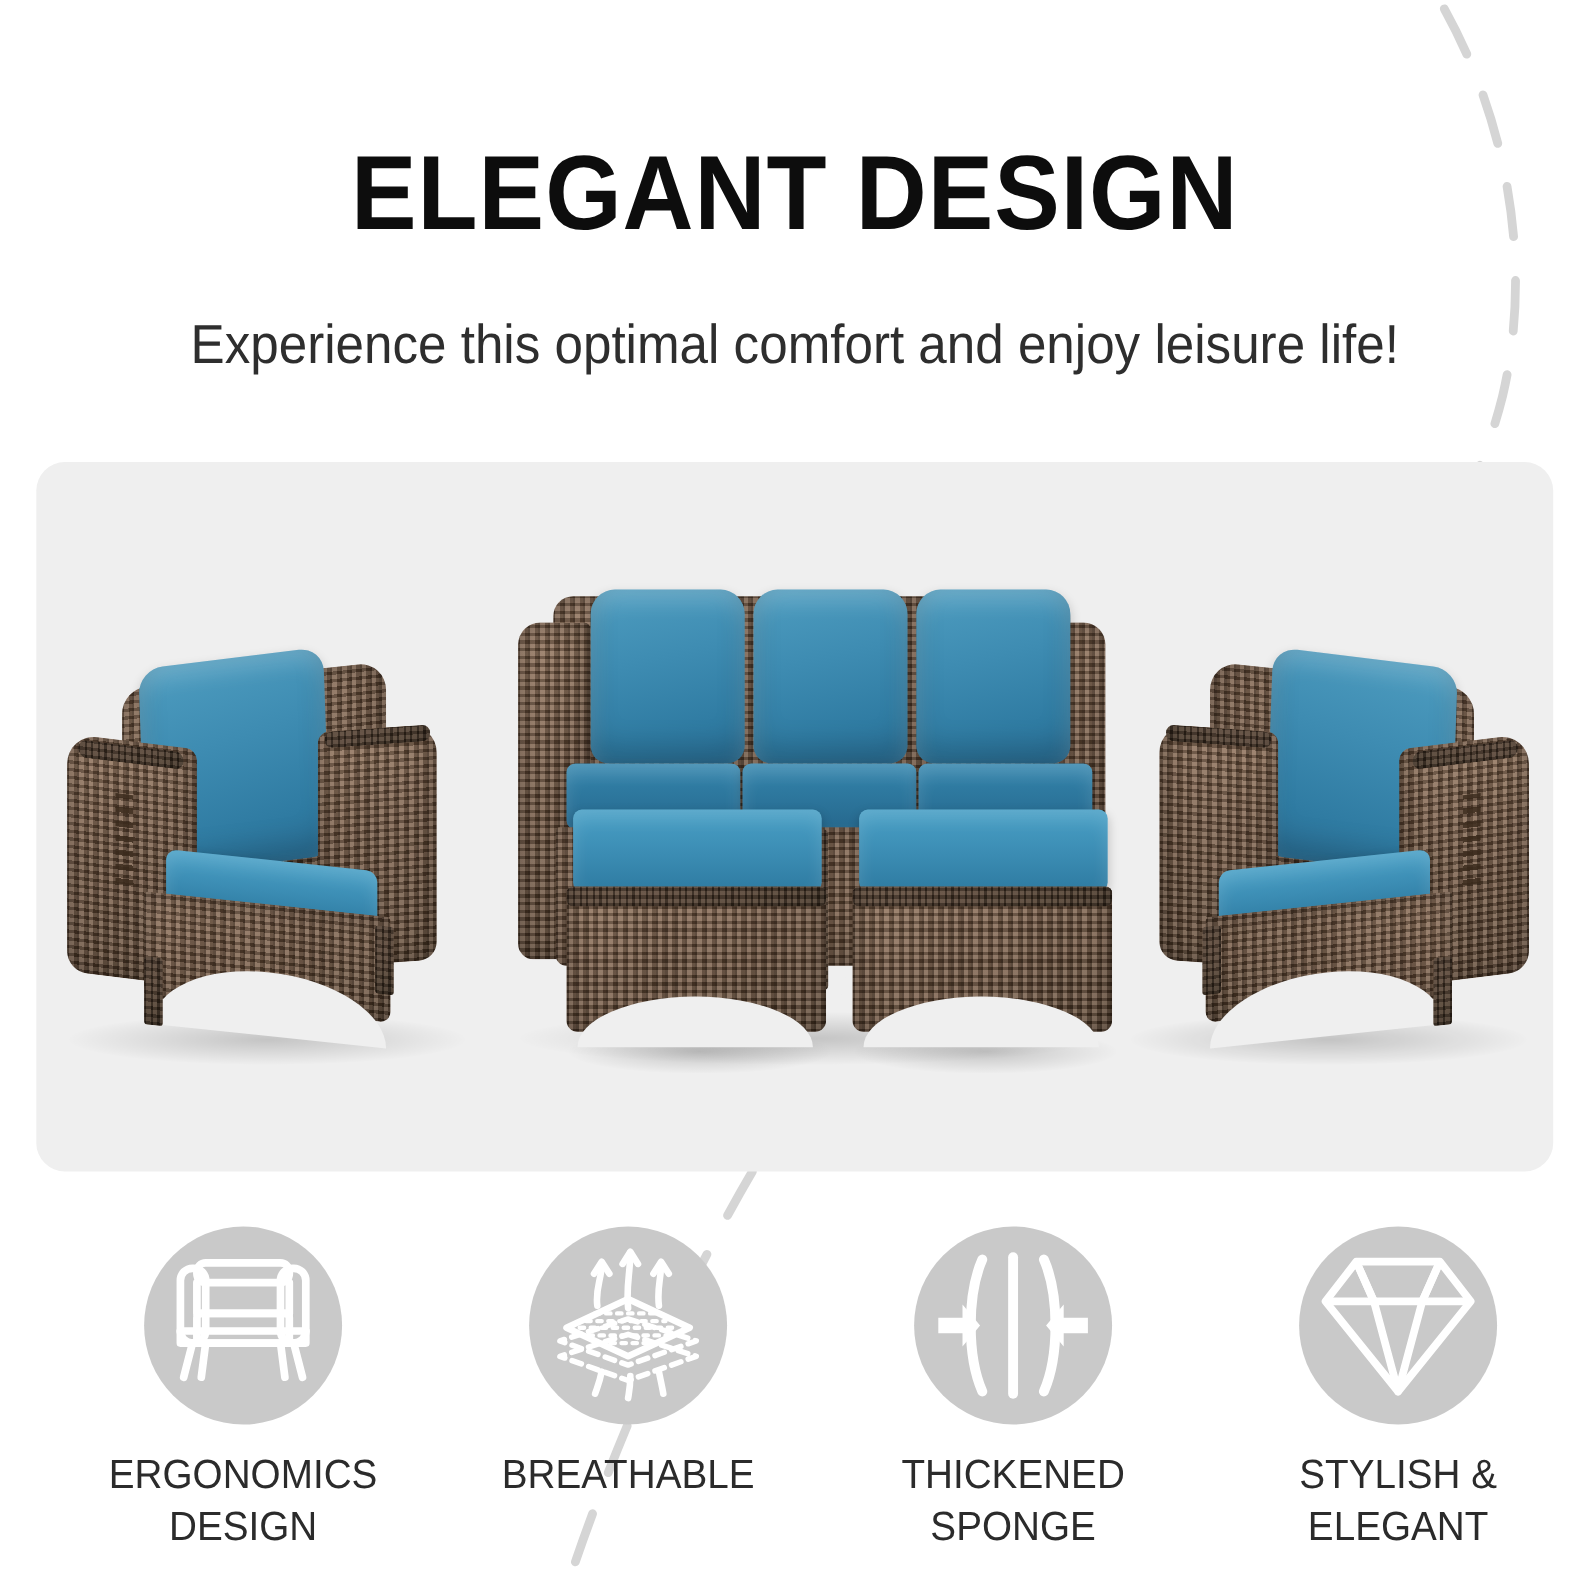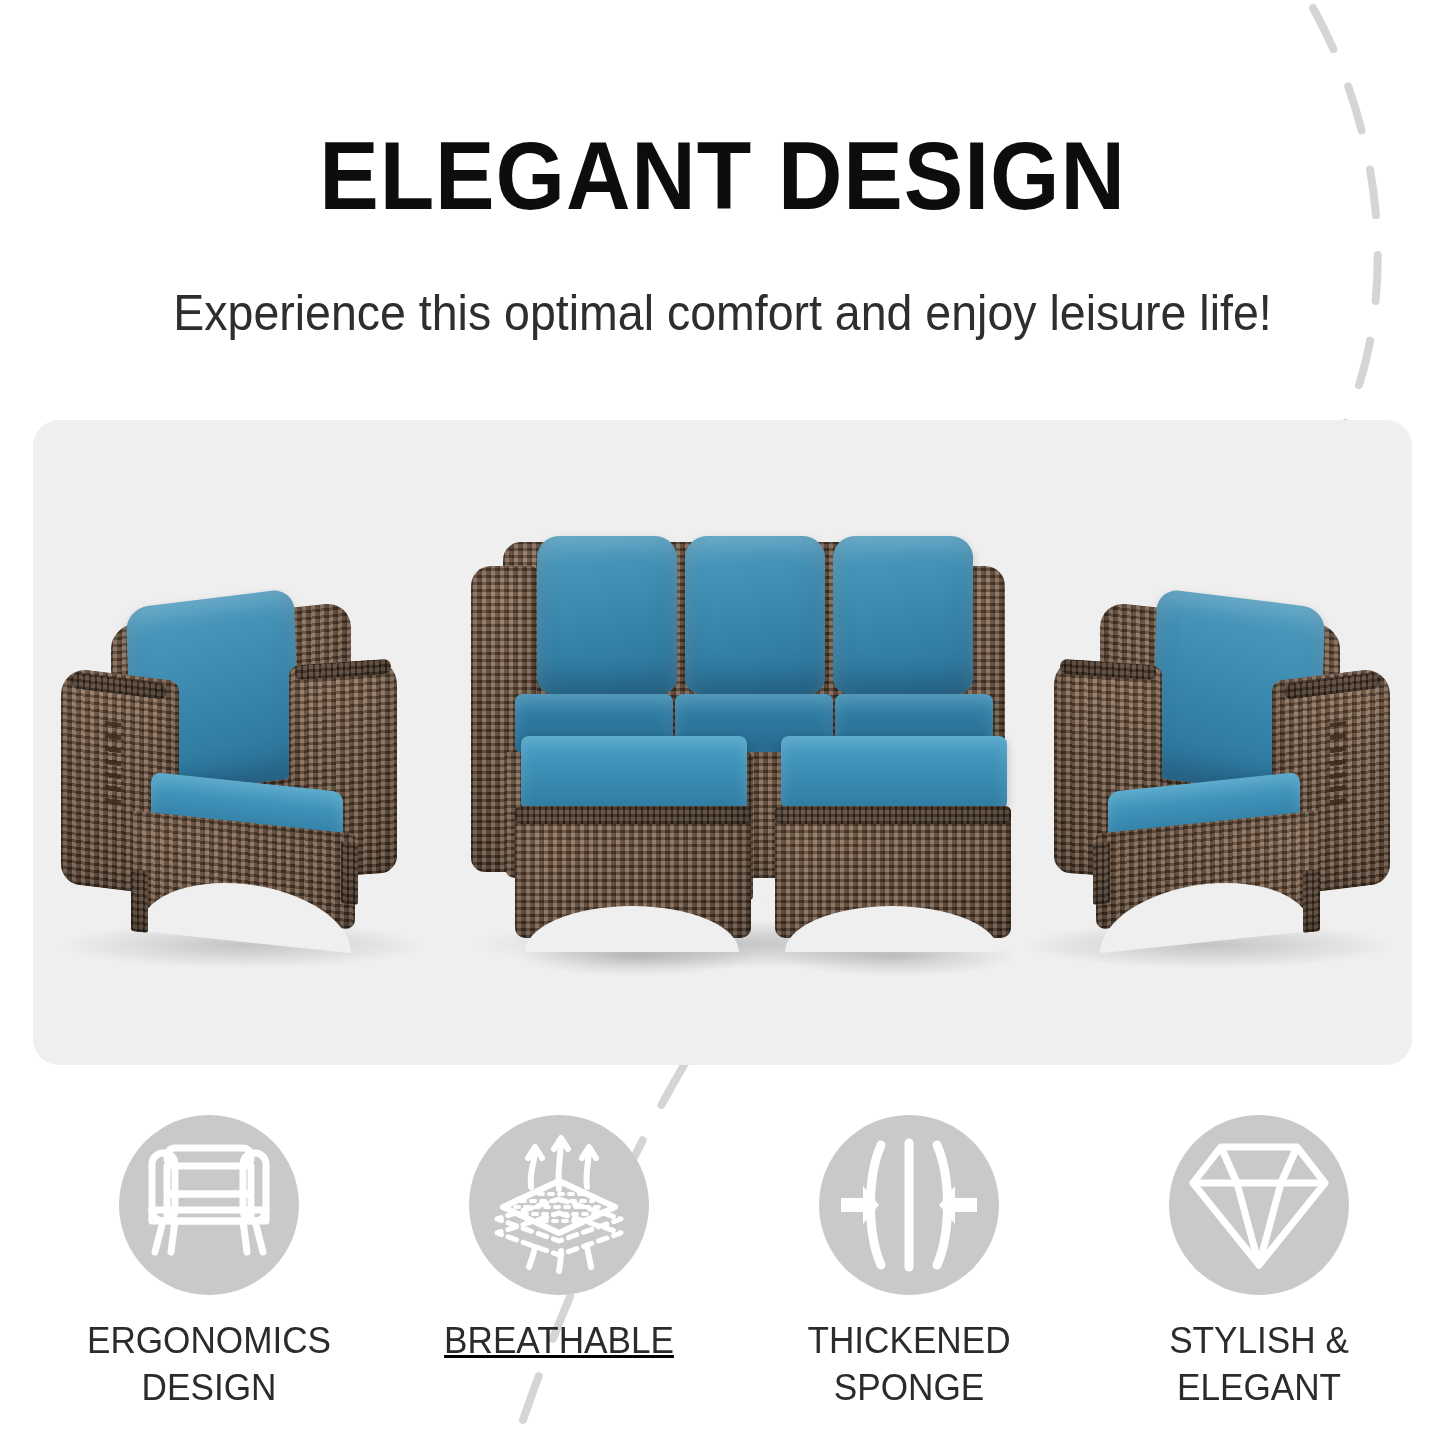--- a/index.html
+++ b/index.html
@@ -83,21 +83,21 @@
     background:linear-gradient(180deg,#49a0c6 0%,#3b8cb3 55%,#2e7ba1 100%);
   }
   .shadow-floor{
     position:absolute;
     background:radial-gradient(ellipse at center, rgba(0,0,0,.18) 0%, rgba(0,0,0,0) 72%);
     border-radius:50%;
   }
 
   
   .features{
-    position:absolute;left:4px;top:1105px;width:1236px;height:340px;
+    position:absolute;left:16px;top:1105px;width:1236px;height:340px;
   }
   .feature{
     position:absolute;width:340px;text-align:center;
   }
   .circle{
     width:180px;height:180px;border-radius:50%;
     background:#c9c9c9;
     margin:0 auto;
     position:relative;
   }
@@ -239,21 +239,21 @@
             <path d="M33 95 v11 h114 v-11"></path>
             <path d="M44 106 l-8 31 M56 106 l-4 31"></path>
             <path d="M136 106 l8 31 M124 106 l4 31"></path>
           </g>
         </svg>
       </div>
       <div class="feature-label">ERGONOMICS
 DESIGN</div>
     </div>
 
-    <div class="feature" style="left:385px;top:10px;text-decoration:underline;">
+    <div class="feature" style="left:385px;top:10px;">
       <div class="circle">
         <svg width="180" height="180" viewBox="0 0 180 180">
           <g fill="none" stroke="#ffffff" stroke-width="6" stroke-linejoin="round" stroke-linecap="round">
 
             <path d="M62 72 C60 56, 66 48, 66 34"></path>
             <path d="M59 43 l7 -11 l7 11"></path>
             <path d="M90 74 C88 54, 92 42, 92 24"></path>
             <path d="M85 34 l7 -11 l7 11"></path>
             <path d="M118 72 C116 56, 120 48, 120 34"></path>
             <path d="M113 43 l7 -11 l7 11"></path>

